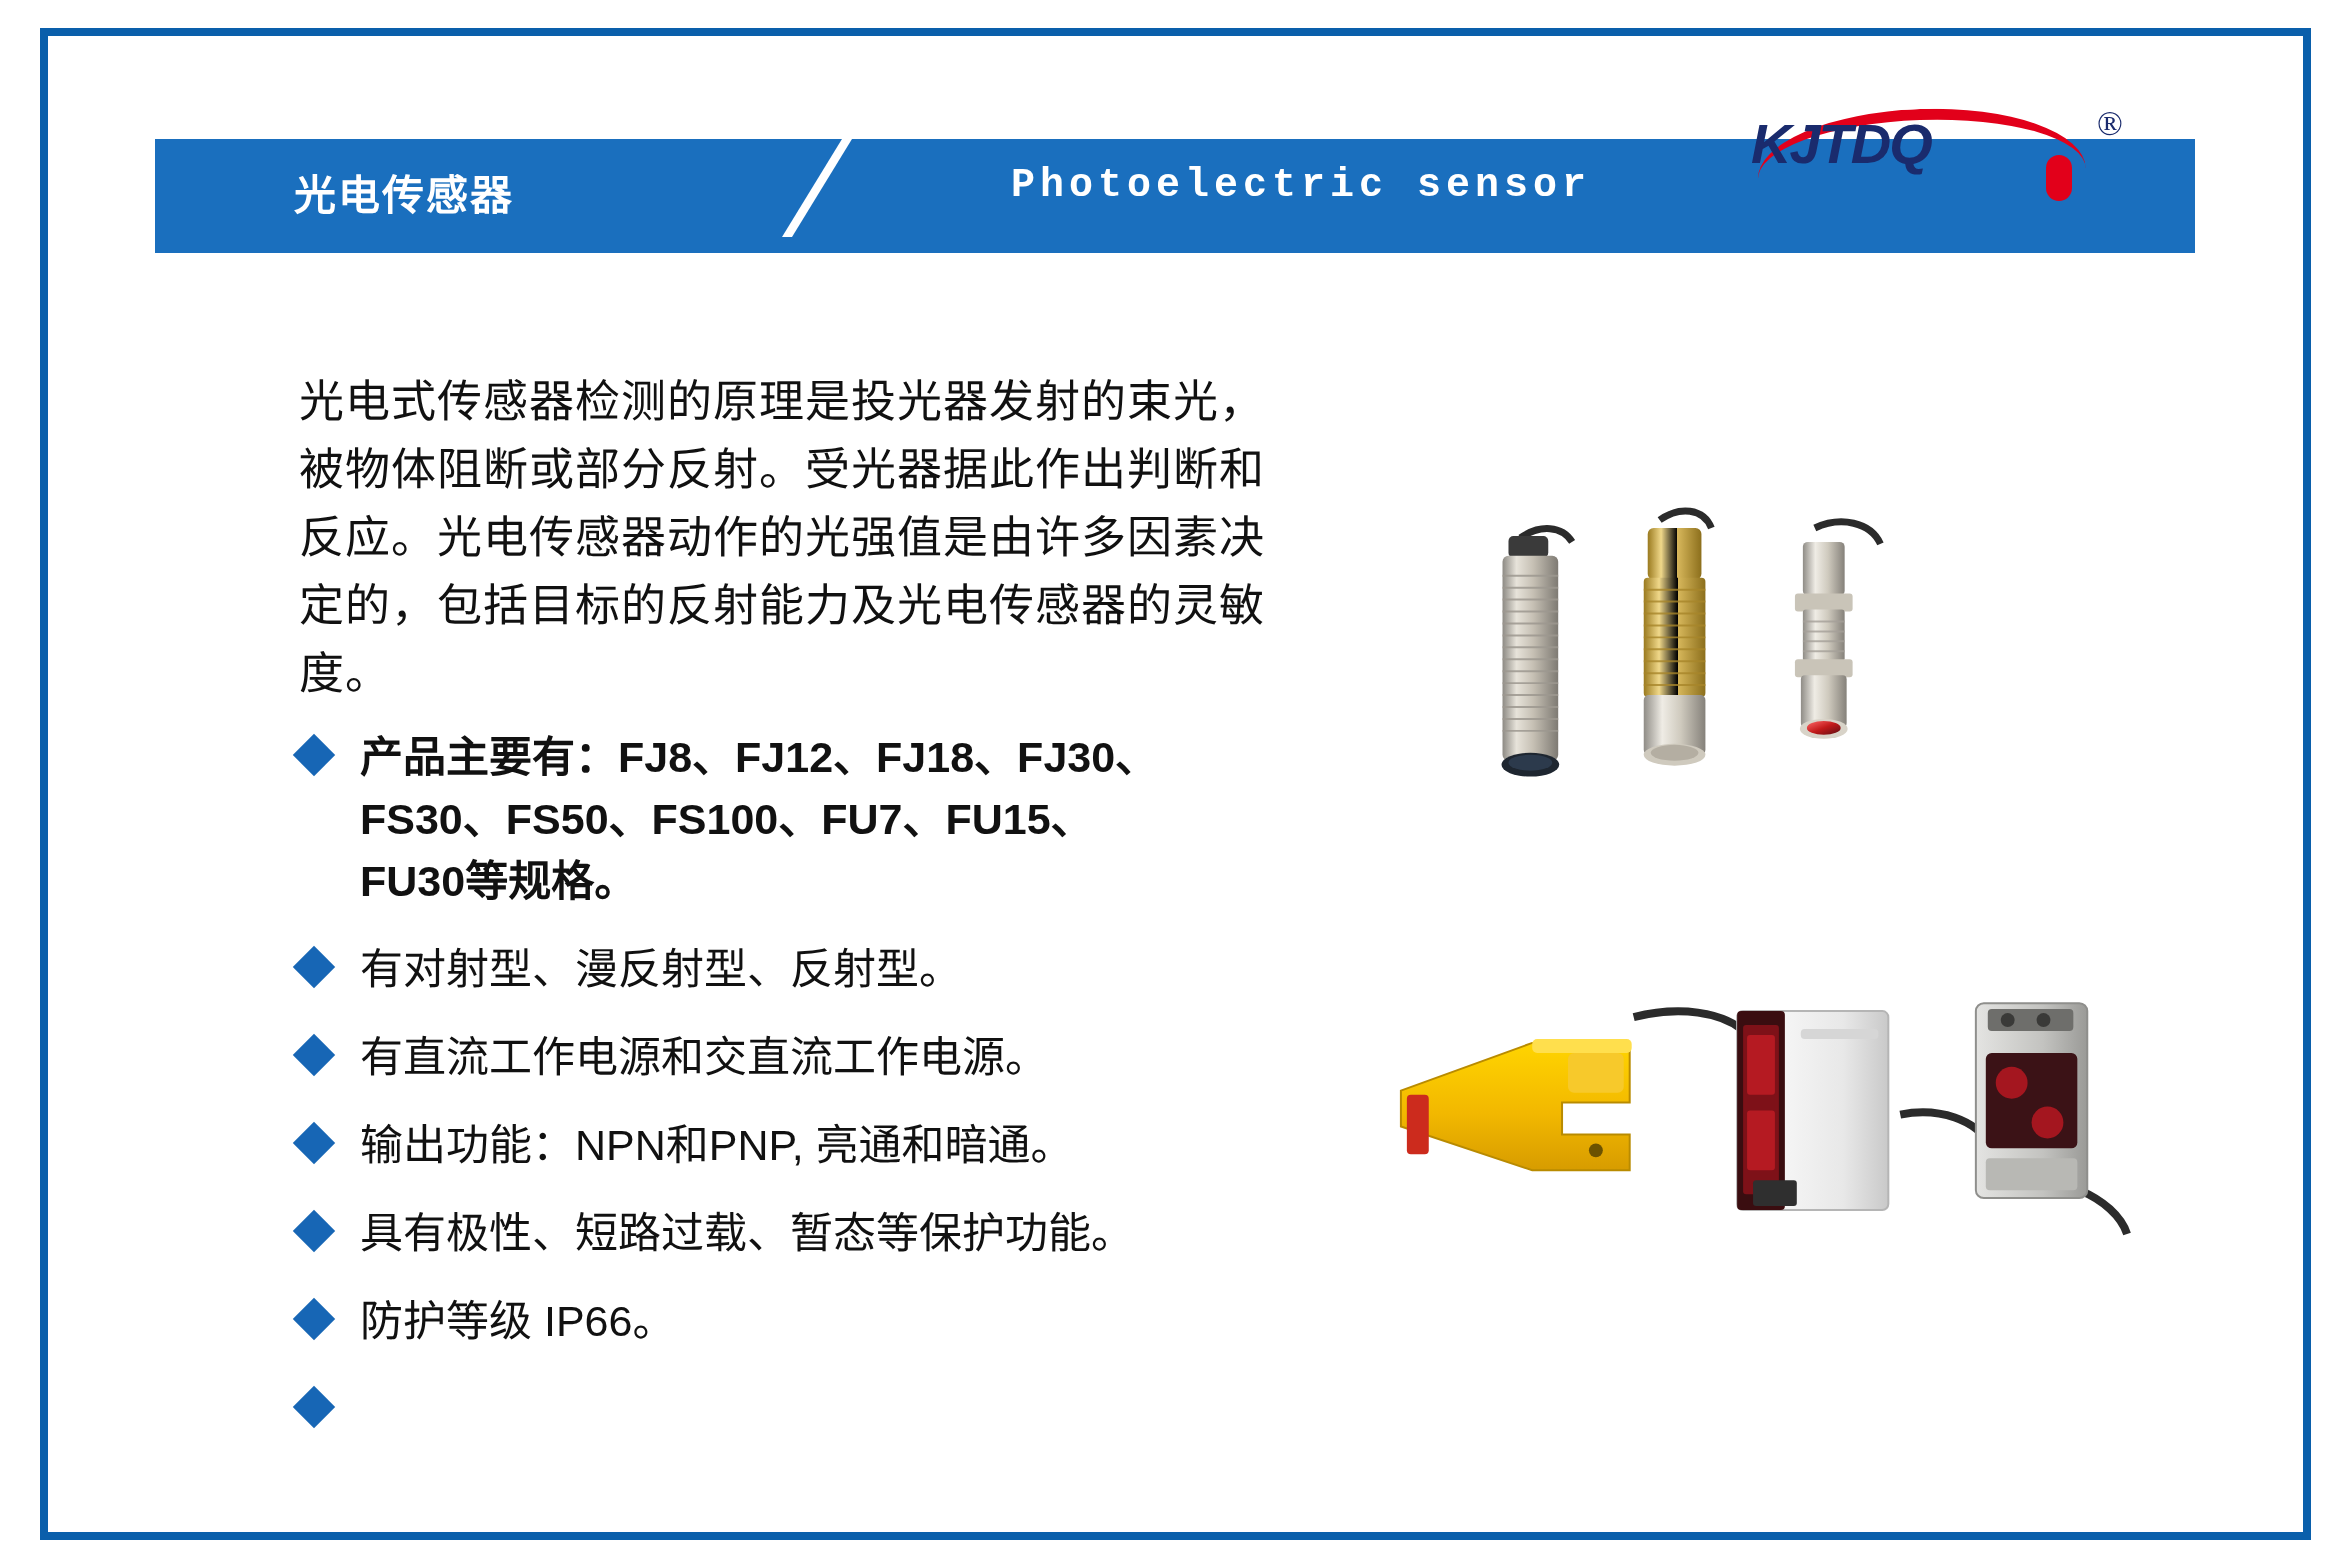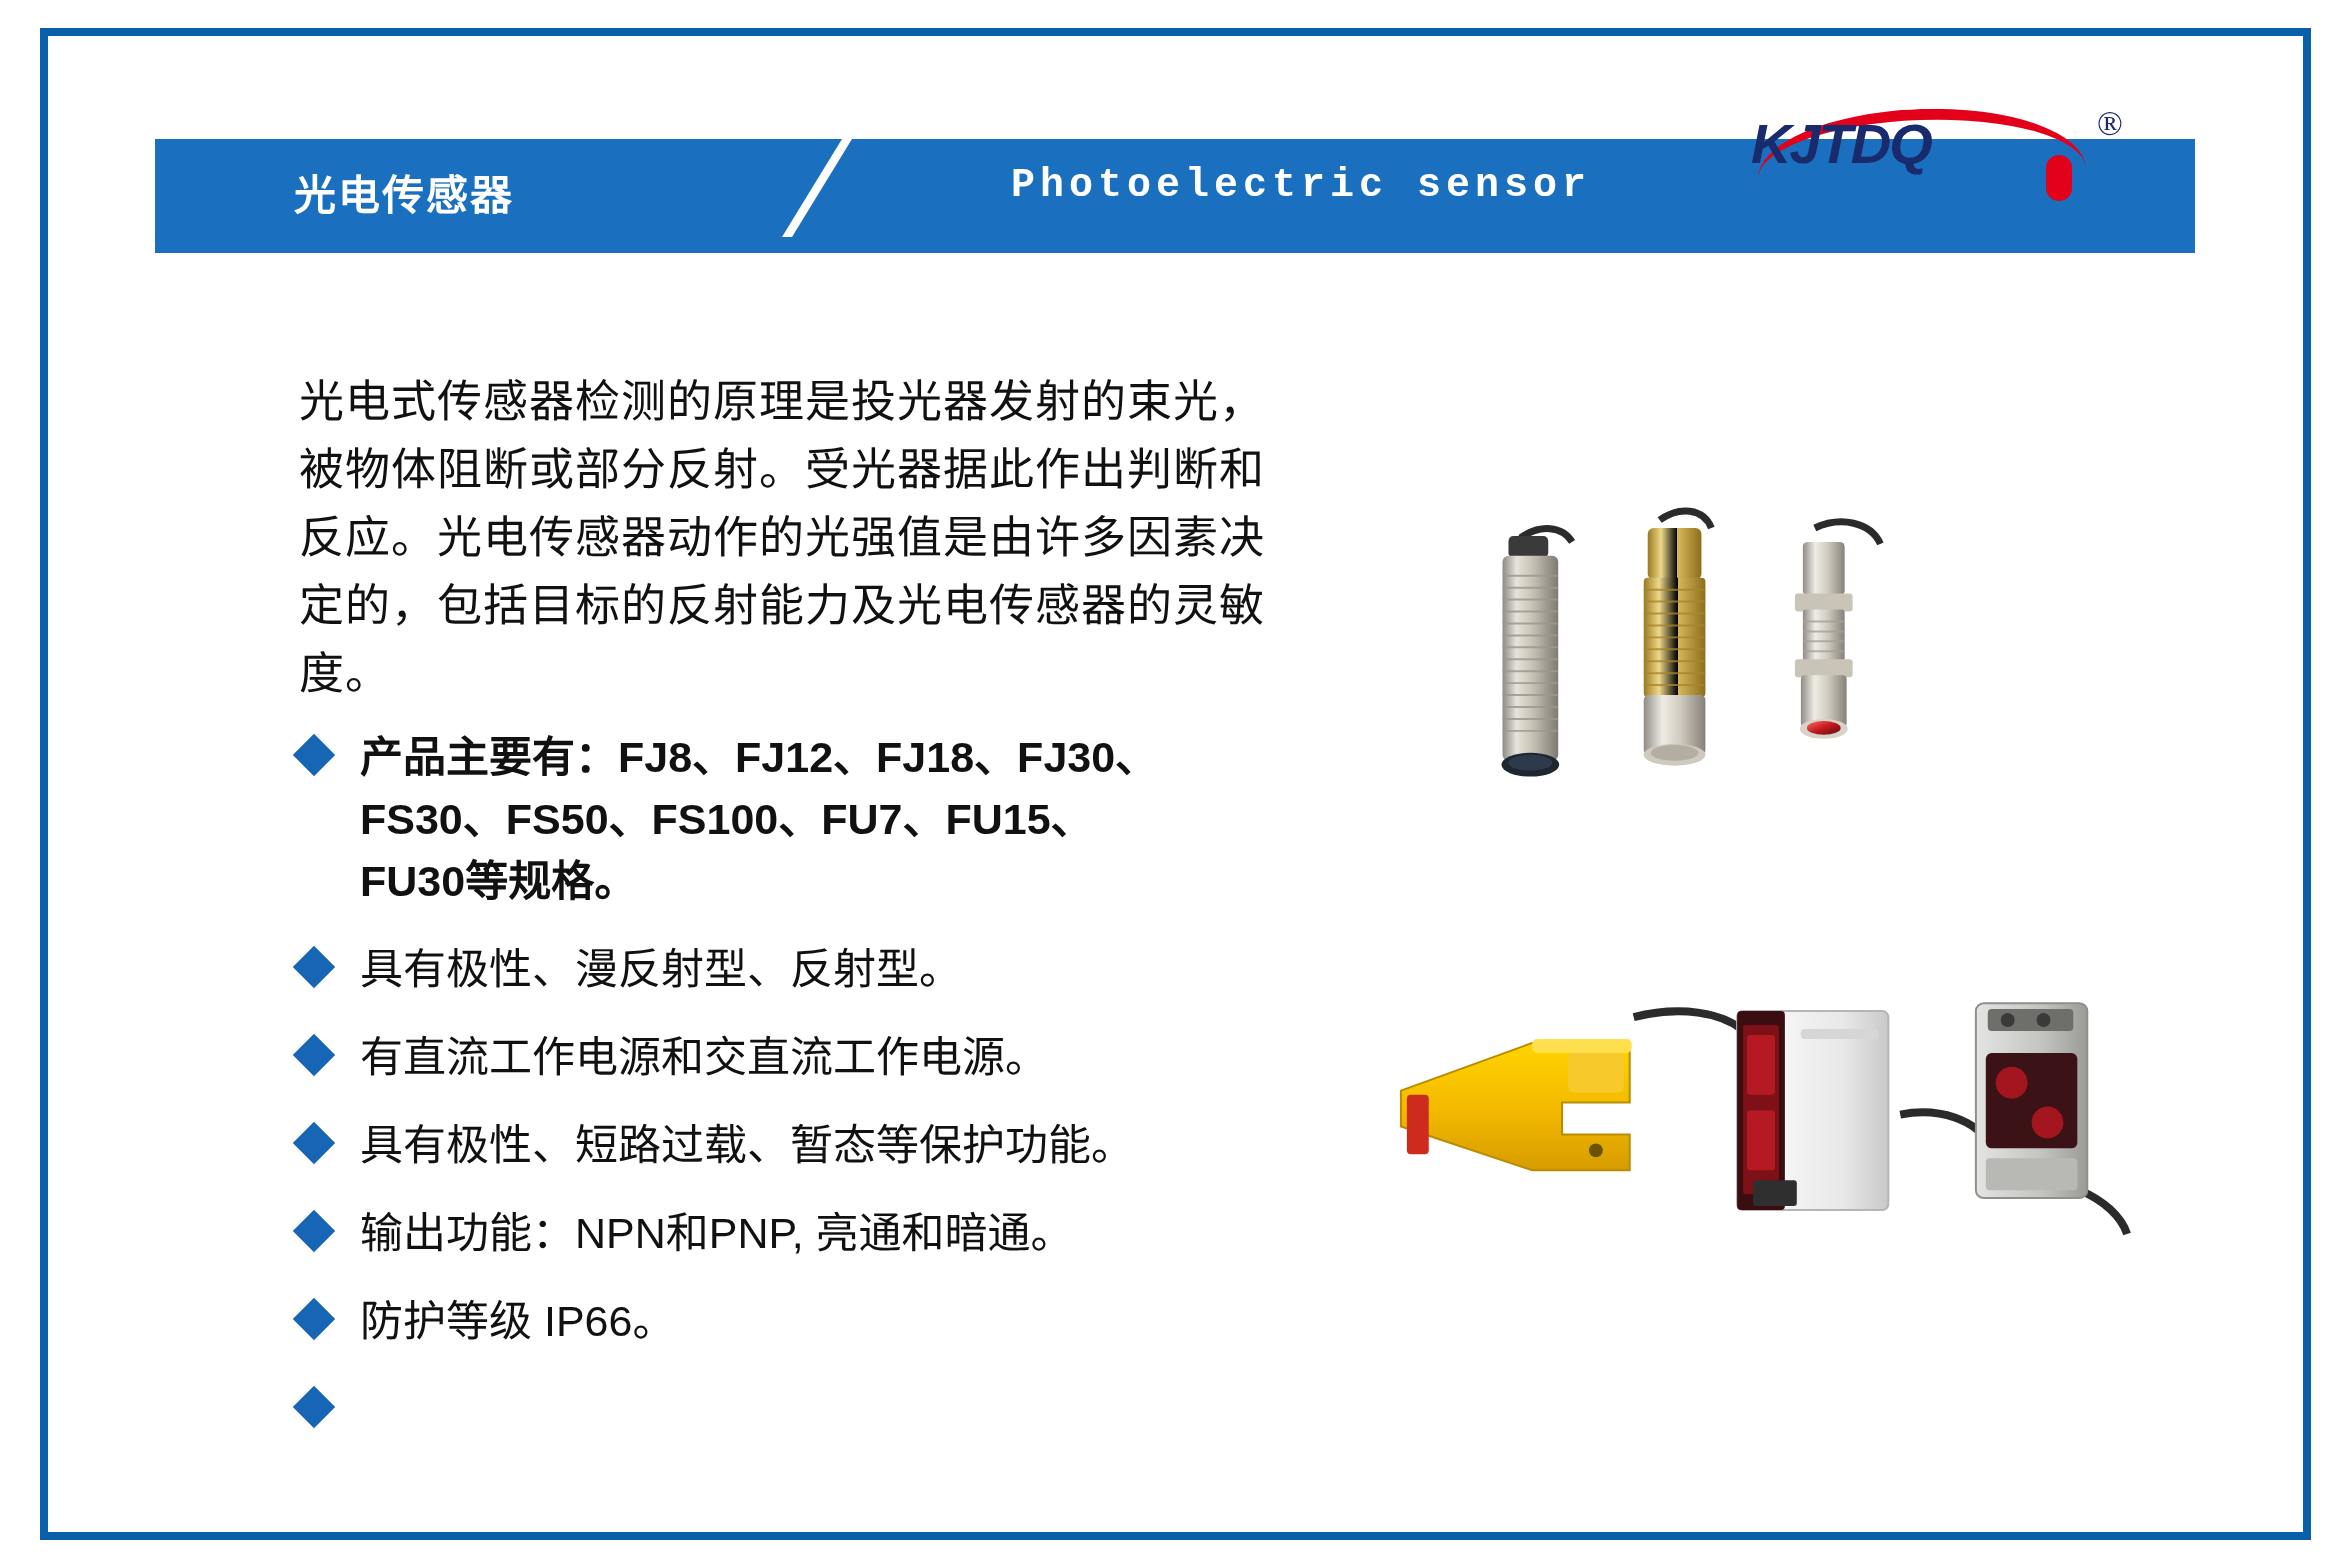--- a/index.html
+++ b/index.html
@@ -237,36 +237,36 @@
 
     <div class="bullet-row">
       <span class="diamond"></span>
       <span class="bullet-text">产品主要有：FJ8、FJ12、FJ18、FJ30、
     FS30、FS50、FS100、FU7、FU15、
     FU30等规格。</span>
     </div>
 
     <div class="bullet-row">
       <span class="diamond"></span>
-      <span class="bullet-text normal">具有极性、漫反射型、反射型。</span>
+      <span class="bullet-text normal">有对射型、漫反射型、反射型。</span>
     </div>
 
     <div class="bullet-row">
       <span class="diamond"></span>
       <span class="bullet-text normal">有直流工作电源和交直流工作电源。</span>
     </div>
 
     <div class="bullet-row">
       <span class="diamond"></span>
+      <span class="bullet-text normal">输出功能：NPN和PNP, 亮通和暗通。</span>
+    </div>
+
+    <div class="bullet-row">
+      <span class="diamond"></span>
       <span class="bullet-text normal">具有极性、短路过载、暂态等保护功能。</span>
-    </div>
-
-    <div class="bullet-row">
-      <span class="diamond"></span>
-      <span class="bullet-text normal">输出功能：NPN和PNP, 亮通和暗通。</span>
     </div>
 
     <div class="bullet-row">
       <span class="diamond"></span>
       <span class="bullet-text normal">防护等级  IP66。</span>
     </div>
 
     <div class="bullet-row">
       <span class="diamond"></span>
     </div>

